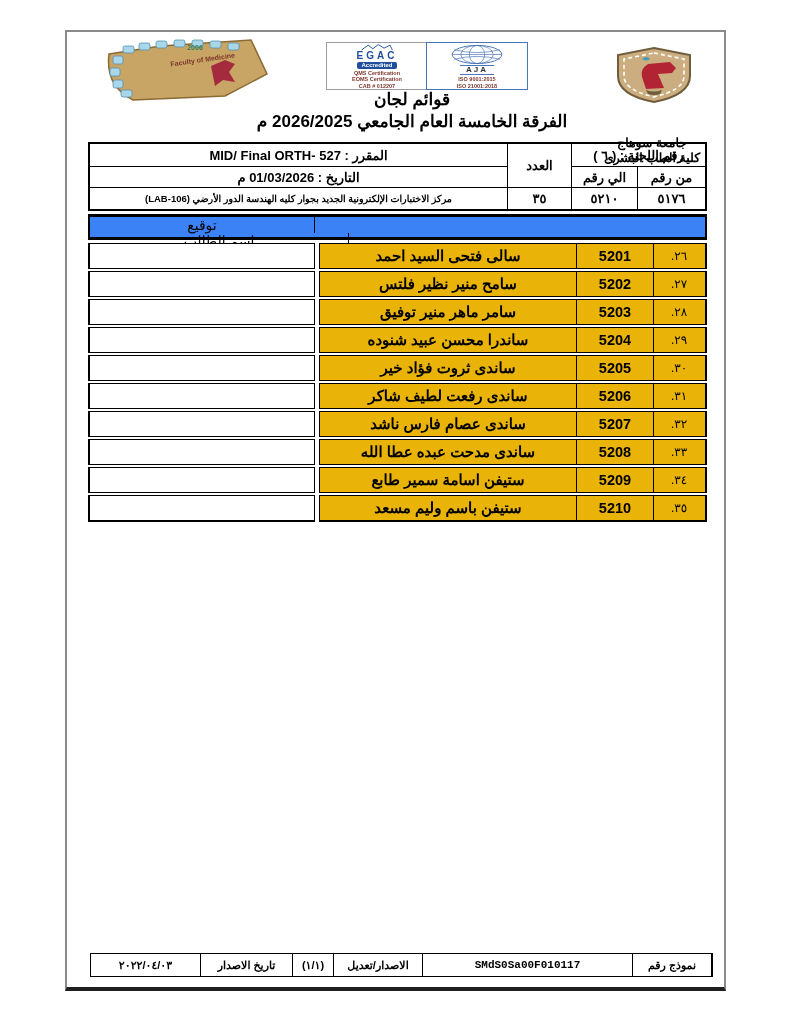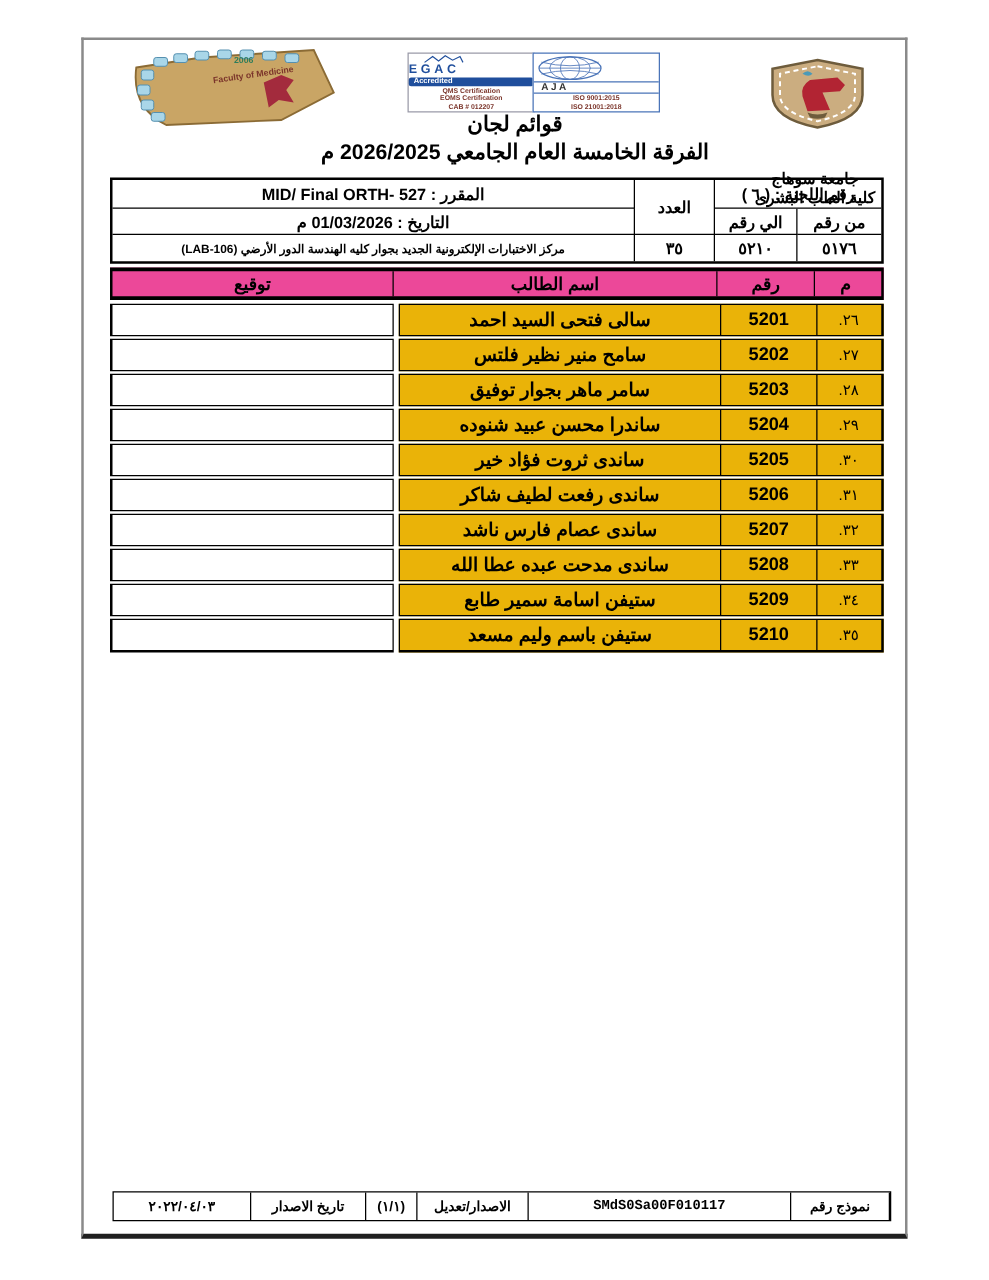--- a/index.html
+++ b/index.html
@@ -11,21 +11,21 @@
   .frame {
     position: absolute; left: 65px; top: 30px; width: 661px; height: 961px;
     border: 2px solid #8a8a8a; border-bottom: 4px solid #1f1f1f; background: #fff;
   }
   .abs { position: absolute; }
 
   
   .dept-caption { left: 8px; top: 74px; width: 218px; text-align: center;
     font-size: 14.5px; font-weight: bold; direction: rtl; }
   .cert-box { top: 10px; width: 102px; height: 48px; background: #fff;
-    display: flex; flex-direction: column; padding-top: 1px; }
+    display: flex; flex-direction: column; align-items: center; padding-top: 1px; }
   .egac-box { left: 259px; border: 1px solid #9a9aa8; }
   .aja-box  { left: 359px; border: 1px solid #4a74b8; }
   .egac-name { font-size: 10px; font-weight: bold; color: #1F4E9C; letter-spacing: 3px; line-height: 10px; }
   .egac-accr { font-size: 6px; font-weight: bold; color: #fff; background: #1F4E9C;
     padding: 0 4px; border-radius: 2px; line-height: 7px; margin: 1px 0 1px 0; }
   .cert-line { font-size: 5.5px; font-weight: bold; color: #7B352B; line-height: 6.5px; text-align: center; }
   .aja-name { font-size: 8px; font-weight: bold; color: #333; letter-spacing: 2px;
     line-height: 8px; border-top: 1px solid #4a74b8; border-bottom: 1px solid #4a74b8; padding: 0 6px; margin: 0 0 1px 0; }
   .title1 { left: 200px; top: 57px; width: 290px; text-align: center;
     font-size: 17px; font-weight: bold; direction: rtl; }
@@ -40,22 +40,22 @@
     grid-template-columns: 418px 64px 66px 67px; grid-template-rows: 23px 21px 21px;
     direction: ltr; }
   .info-cell { direction: rtl; display: flex; align-items: center; justify-content: center;
     font-weight: bold; font-size: 13px; }
   .bR { border-right: 1px solid #000; } .bB { border-bottom: 1px solid #000; }
   .info-loc { font-size: 9.5px; }
   .span2r { grid-row: 1 / 3; } .span2c { grid-column: 3 / 5; }
 
   
   .stu-header { left: 21px; top: 182px; width: 619px; height: 26px;
-    background: #ec4899; border: 2px solid #000; border-top-width: 3px; border-bottom-width: 3px;
-    display: flex; direction: ltr; font-weight: bold; font-size: 14px; }
+    background: #3b82f6; border: 2px solid #000; border-top-width: 3px; border-bottom-width: 3px;
+    display: flex; direction: ltr; font-weight: normal; font-size: 14px; flex-direction: column; }
   .h-sig  { width: 225px; border-right: 1px solid #000; }
   .h-name { width: 259px; border-right: 1px solid #000; }
   .h-id   { width: 78px;  border-right: 1px solid #000; }
   .h-ser  { width: 49px; }
   .stu-header > div { display: flex; align-items: center; justify-content: center; direction: rtl; }
 
   .rows-wrap { left: 21px; top: 211px; width: 619px; }
   .row { position: relative; height: 28px; }
   .sig-box { position: absolute; left: 0; top: 0; width: 227px; height: 26px;
     border: 1px solid #000; border-left-width: 2px; background: #fff; }
@@ -188,21 +188,21 @@
         <div class="main-box">
           <div class="cell-name">سامح منير نظير فلتس</div>
           <div class="cell-id">5202</div>
           <div class="cell-ser">٢٧.</div>
         </div>
       </div>
 
       <div class="row">
         <div class="sig-box"></div>
         <div class="main-box">
-          <div class="cell-name">سامر ماهر بجوار توفيق</div>
+          <div class="cell-name">سامر ماهر منير توفيق</div>
           <div class="cell-id">5203</div>
           <div class="cell-ser">٢٨.</div>
         </div>
       </div>
 
       <div class="row">
         <div class="sig-box"></div>
         <div class="main-box">
           <div class="cell-name">ساندرا محسن عبيد شنوده</div>
           <div class="cell-id">5204</div>

